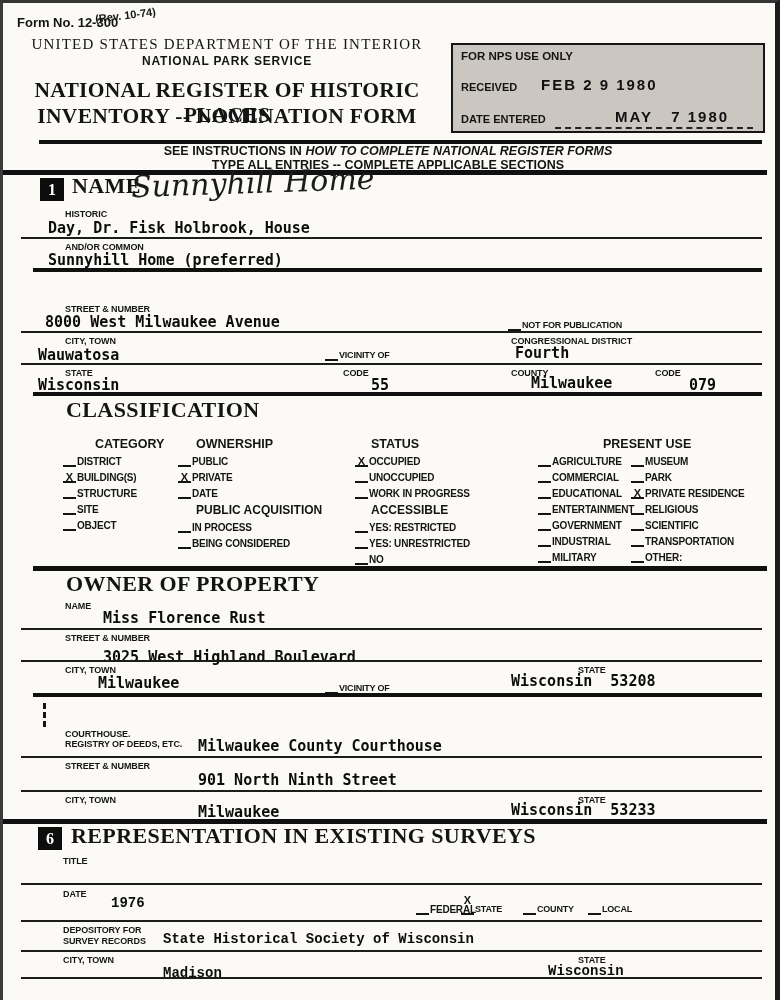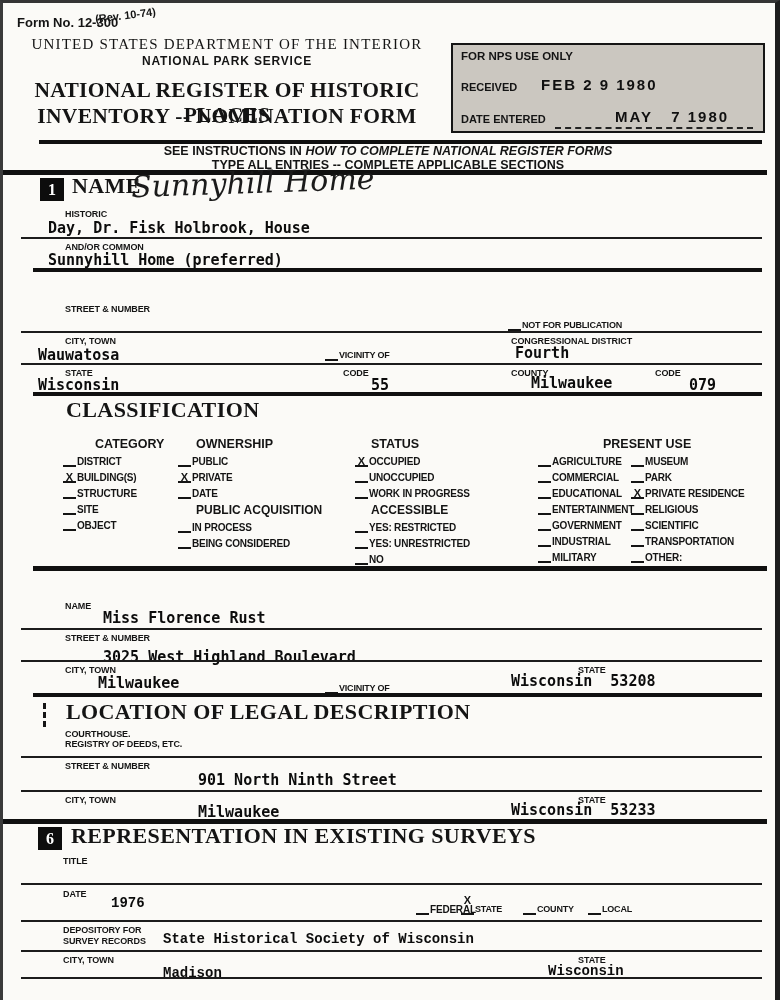--- a/index.html
+++ b/index.html
@@ -71,20 +71,21 @@
   <div class="abs sechead" style="left:69px;top:170px">NAME</div>
   <div class="abs handwriting" style="left:128px;top:162px">Sunnyhill Home</div>
   <div class="abs lbl" style="left:62px;top:206px">HISTORIC</div>
   <div class="abs typed" style="left:45px;top:216px">Day, Dr. Fisk Holbrook, House</div>
   <div class="thin" style="top:234px"></div>
   <div class="abs lbl" style="left:62px;top:239px">AND/OR COMMON</div>
   <div class="abs typed" style="left:45px;top:248px">Sunnyhill Home (preferred)</div>
   <div class="bar4" style="top:265px"></div>
 
   <div class="abs lbl" style="left:62px;top:301px">STREET &amp; NUMBER</div>
+  <div class="abs typed" style="left:42px;top:310px">8000 West Milwaukee Avenue</div>
   <div class="abs cb" style="left:505px;top:314px">
     <span class="mk"></span>
     <span class="cl" style="font-size:9px">NOT FOR PUBLICATION</span>
   </div>
   <div class="thin" style="top:328px"></div>
   <div class="abs lbl" style="left:62px;top:333px">CITY, TOWN</div>
   <div class="abs lbl" style="left:508px;top:333px">CONGRESSIONAL DISTRICT</div>
   <div class="abs typed" style="left:35px;top:343px">Wauwatosa</div>
   <div class="abs cb" style="left:322px;top:344px">
     <span class="mk"></span>
@@ -300,40 +301,41 @@
     <div class="cb">
         <span class="mk">
           <i class="x"></i>
         </span>
         <span class="cl">OTHER:</span>
       </div>
   </div>
 
   <div class="bar5" style="top:563px;left:30px"></div>
 
+  <div class="abs sechead" style="left:63px;top:568px">OWNER OF PROPERTY</div>
   <div class="abs lbl" style="left:62px;top:598px">NAME</div>
   <div class="abs typed" style="left:100px;top:606px">Miss Florence Rust</div>
   <div class="thin" style="top:625px"></div>
   <div class="abs lbl" style="left:62px;top:630px">STREET &amp; NUMBER</div>
   <div class="abs typed" style="left:100px;top:645px">3025 West Highland Boulevard</div>
   <div class="thin" style="top:657px"></div>
   <div class="abs lbl" style="left:62px;top:662px">CITY, TOWN</div>
   <div class="abs typed" style="left:95px;top:671px">Milwaukee</div>
   <div class="abs cb" style="left:322px;top:677px">
     <span class="mk"></span>
     <span class="cl" style="font-size:9px">VICINITY OF</span>
   </div>
   <div class="abs lbl" style="left:575px;top:662px">STATE</div>
   <div class="abs typed" style="left:508px;top:669px">Wisconsin  53208</div>
   <div class="bar4" style="top:690px"></div>
 
   <div class="abs vdash"></div>
-  <div class="abs sechead" style="left:63px;top:696px">LOCATION OF LEGAL DESCRIPTION</div>
   <div class="abs lbl" style="left:62px;top:726px">COURTHOUSE.</div>
   <div class="abs lbl" style="left:62px;top:736px">REGISTRY OF DEEDS, ETC.</div>
+  <div class="abs typed" style="left:195px;top:734px">Milwaukee County Courthouse</div>
   <div class="thin" style="top:753px"></div>
   <div class="abs lbl" style="left:62px;top:758px">STREET &amp; NUMBER</div>
   <div class="abs typed" style="left:195px;top:768px">901 North Ninth Street</div>
   <div class="thin" style="top:787px"></div>
   <div class="abs lbl" style="left:62px;top:792px">CITY, TOWN</div>
   <div class="abs typed" style="left:195px;top:800px">Milwaukee</div>
   <div class="abs lbl" style="left:575px;top:792px">STATE</div>
   <div class="abs typed" style="left:508px;top:798px">Wisconsin  53233</div>
   <div class="bar5" style="top:816px;left:0"></div>
 

